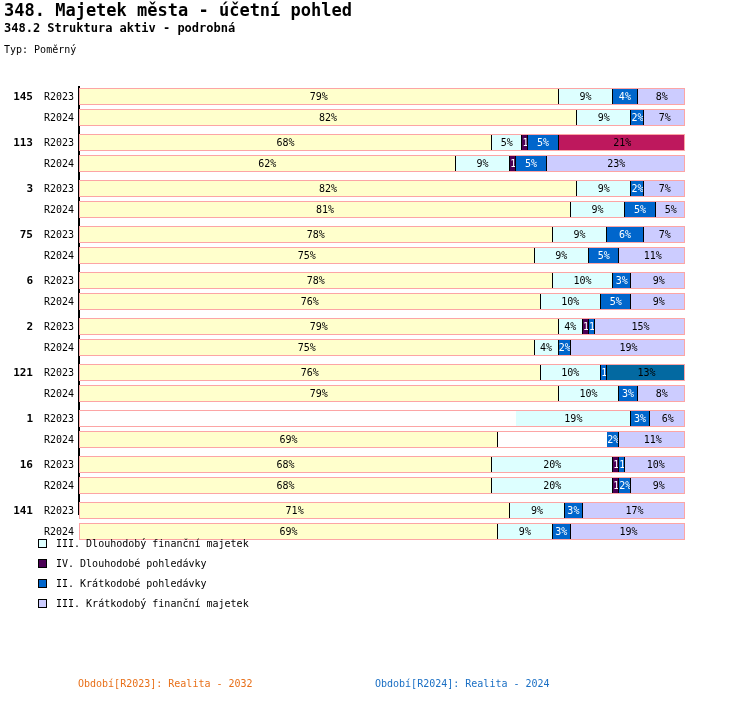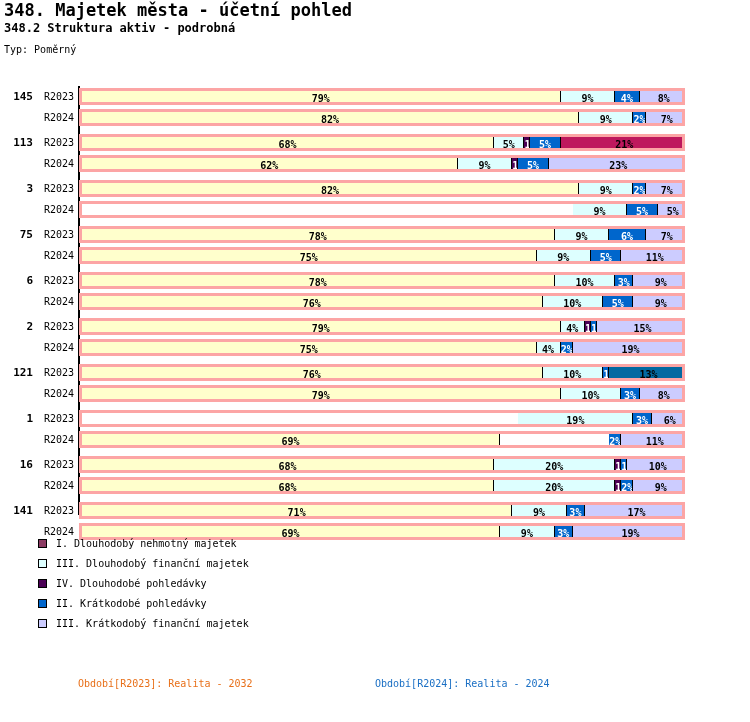--- a/index.html
+++ b/index.html
@@ -33,24 +33,23 @@
     width:606px;height:425px;
   }
   #axis{
     position:absolute;left:78px;top:86px;
     width:2px;height:429px;background:#000;
   }
   .row{
     position:absolute;left:0px;
     width:606px;height:17px;
     box-sizing:border-box;
-    border:3px solid #fca5a5;
+    border:1px solid #fca5a5;
     background:#ffffff;
     overflow:hidden;
-    font-weight:bold;
   }
   .seg{
     position:absolute;top:0;height:15px;
     box-sizing:border-box;
     border-right:1px solid #000;
     font-size:10px;
     line-height:15px;
     text-align:center;
     color:#000;
     overflow:hidden;
@@ -177,20 +176,23 @@
         <span class="lbl">9%</span>
       </div>
       <div class="seg" style="left: 551.46px; width: 12.12px; background: rgb(0, 102, 204); color: rgb(255, 255, 255);">
         <span class="lbl">2%</span>
       </div>
       <div class="seg last" style="left: 563.58px; width: 42.42px; background: rgb(204, 204, 255);">
         <span class="lbl">7%</span>
       </div>
     </div>
     <div class="row" style="top: 113px;">
+      <div class="seg" style="left: 0px; width: 490.86px; background: rgb(255, 255, 204);">
+        <span class="lbl">81%</span>
+      </div>
       <div class="seg" style="left: 490.86px; width: 54.54px; background: rgb(221, 255, 255);">
         <span class="lbl">9%</span>
       </div>
       <div class="seg" style="left: 545.4px; width: 30.3px; background: rgb(0, 102, 204); color: rgb(255, 255, 255);">
         <span class="lbl">5%</span>
       </div>
       <div class="seg last" style="left: 575.7px; width: 30.3px; background: rgb(204, 204, 255);">
         <span class="lbl">5%</span>
       </div>
     </div>
@@ -392,24 +394,20 @@
       <div class="seg" style="left: 472.68px; width: 18.18px; background: rgb(0, 102, 204); color: rgb(255, 255, 255);">
         <span class="lbl">3%</span>
       </div>
       <div class="seg last" style="left: 490.86px; width: 115.14px; background: rgb(204, 204, 255);">
         <span class="lbl">19%</span>
       </div>
     </div>
   </div>
 
 <div id="legend">
-    <div class="legrow">
-      <span class="swatch" style="background: rgb(139, 58, 98);"></span>
-      <span class="legtext">I. Dlouhodobý nehmotný majetek</span>
-    </div>
     <div class="legrow">
       <span class="swatch" style="background: rgb(221, 255, 255);"></span>
       <span class="legtext">III. Dlouhodobý finanční majetek</span>
     </div>
     <div class="legrow">
       <span class="swatch" style="background: rgb(75, 0, 85);"></span>
       <span class="legtext">IV. Dlouhodobé pohledávky</span>
     </div>
     <div class="legrow">
       <span class="swatch" style="background: rgb(0, 102, 204);"></span>

